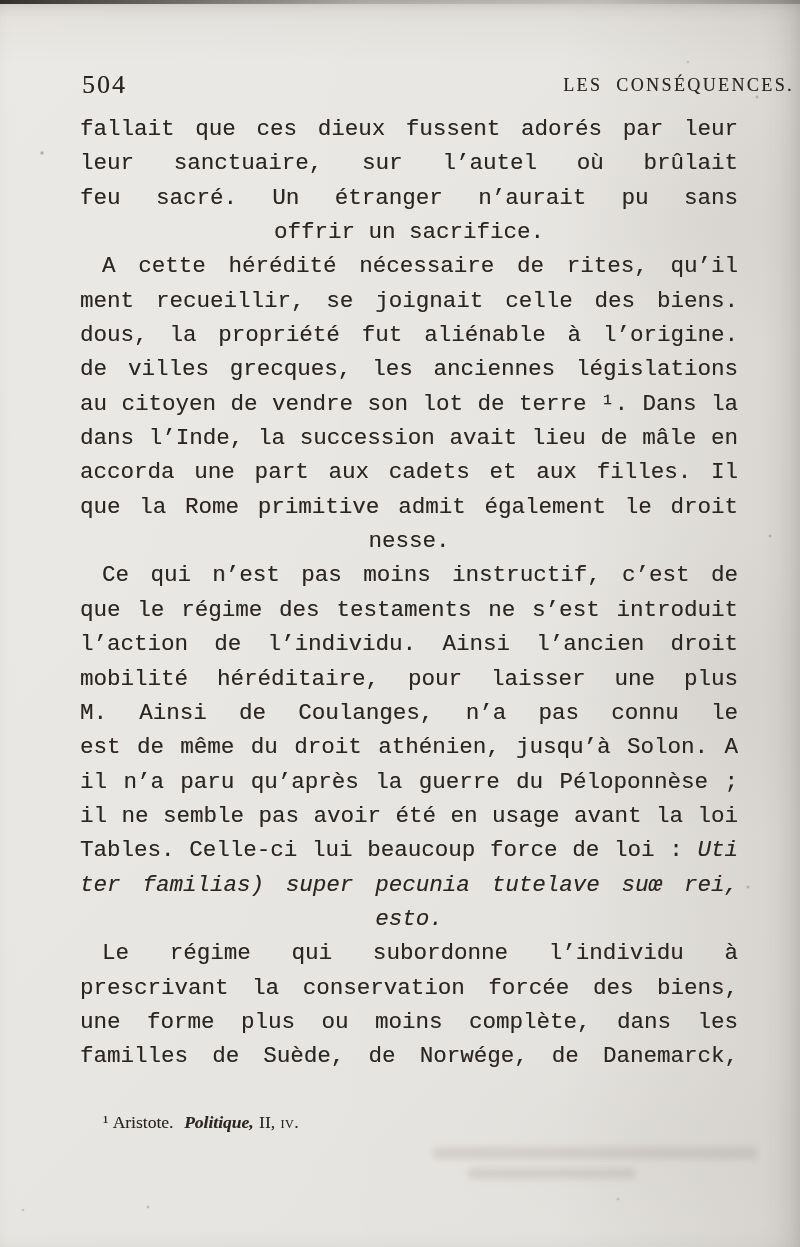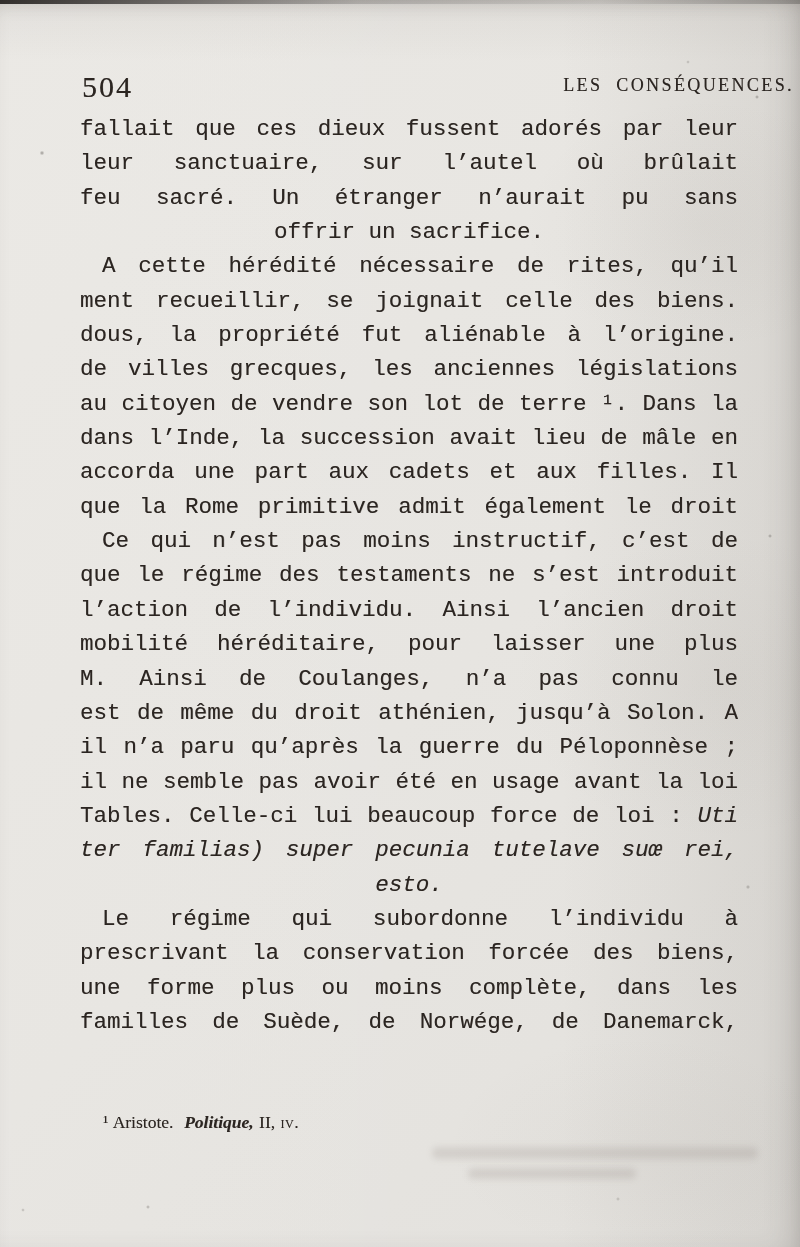--- a/index.html
+++ b/index.html
@@ -44,21 +44,21 @@
     position: absolute; pointer-events: none;
     background: rgba(122,114,104,0.17);
     filter: blur(3px); border-radius: 6px;
   }
   .ghost1 { left: 432px; top: 1147px; width: 326px; height: 12px; }
   .ghost2 { left: 468px; top: 1168px; width: 168px; height: 11px; }
 
   
   .pagenum {
     position: absolute; left: 82px; top: 72px;
-    font-size: 30px; letter-spacing: 2px; line-height: 1;
+    font-size: 26px; letter-spacing: 2px; line-height: 1;
     text-shadow: 0.3px 0.3px 0.6px rgba(43,37,32,0.45);
   }
   .running-title {
     position: absolute; left: 0; top: 76px; width: 794px;
     text-align: right;
     font-size: 18px; letter-spacing: 2.4px; word-spacing: 7px; line-height: 1;
     text-shadow: 0.3px 0.3px 0.5px rgba(43,37,32,0.40);
   }
 
   
@@ -107,20 +107,21 @@
       </div>
       <div class="para indent">
         <div class="ln"><span>A cette hérédité nécessaire de rites, qu’il fallait forcé-</span></div>
         <div class="ln"><span>ment recueillir, se joignait celle des biens. Chez les Hin-</span></div>
         <div class="ln"><span>dous, la propriété fut aliénable à l’origine. Dans beaucoup</span></div>
         <div class="ln"><span>de villes grecques, les anciennes législations nécessaire</span></div>
         <div class="ln"><span>au citoyen de vendre son lot de terre ¹. Dans la Grèce et</span></div>
         <div class="ln"><span>dans l’Inde, la succession avait lieu de mâle en mâle, par</span></div>
         <div class="ln"><span>accorda une part aux cadets et aux filles. Il est probable</span></div>
         <div class="ln"><span>que la Rome primitive admit également le droit d’aî-</span></div>
+        <div class="ln last"><span>nesse.</span></div>
       </div>
       <div class="para indent">
         <div class="ln"><span>Ce qui n’est pas moins instructif, c’est de remarquer</span></div>
         <div class="ln"><span>que le régime des testaments ne s’est introduit qu’assez</span></div>
         <div class="ln"><span>l’action de l’individu. Ainsi l’ancien droit hindou, dit</span></div>
         <div class="ln"><span>mobilité héréditaire, pour laisser une plus grande part à</span></div>
         <div class="ln"><span>M. Ainsi de Coulanges, n’a pas connu le testament. Il en</span></div>
         <div class="ln"><span>est de même du droit athénien, jusqu’à Solon. A Sparte,</span></div>
         <div class="ln"><span>il n’a paru qu’après la guerre du Péloponnèse ; et à Rome,</span></div>
         <div class="ln"><span>il ne semble pas avoir été en usage avant la loi des Douze</span></div>

